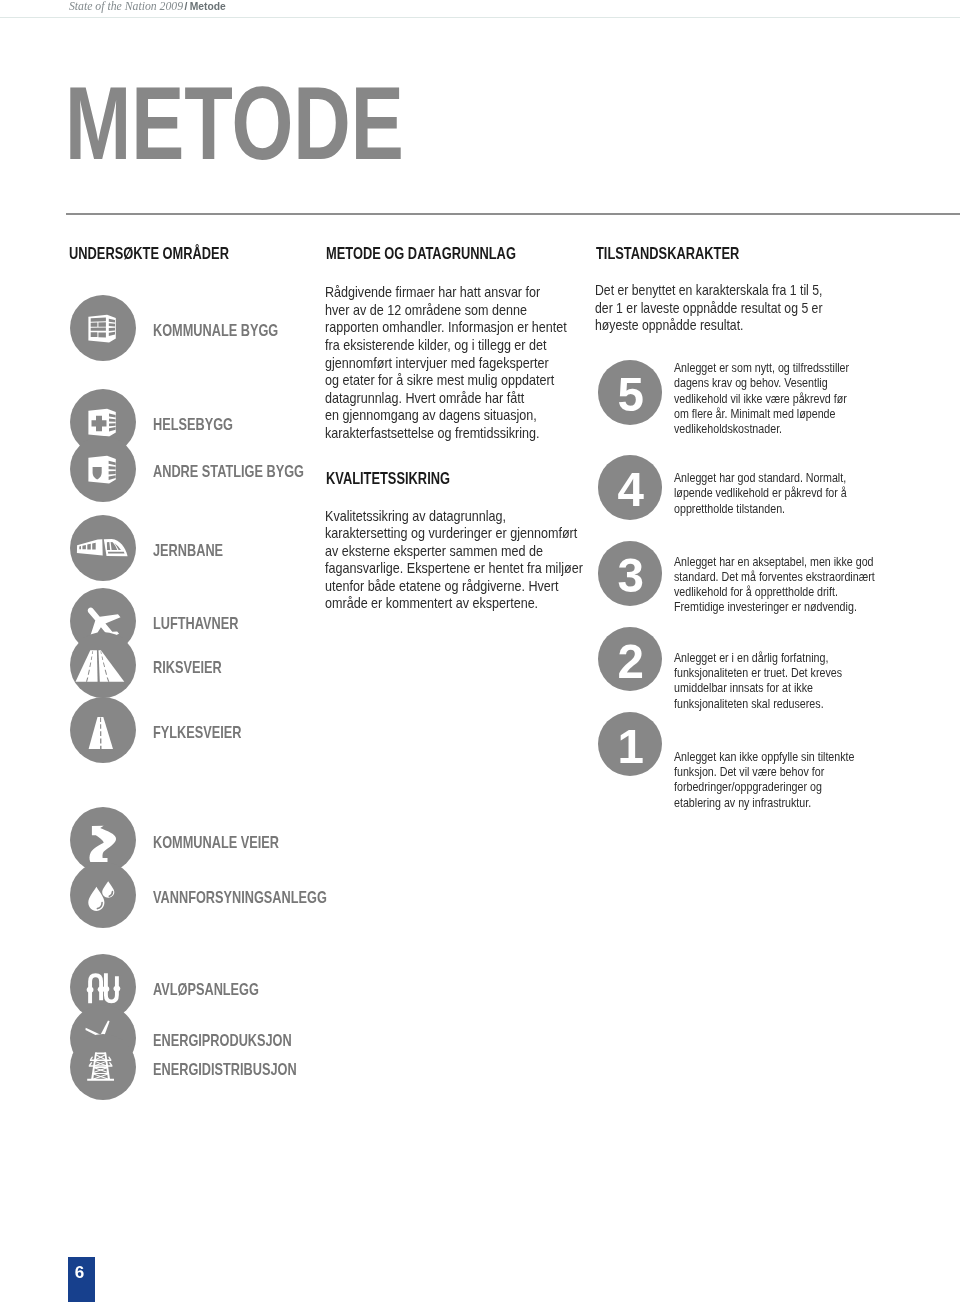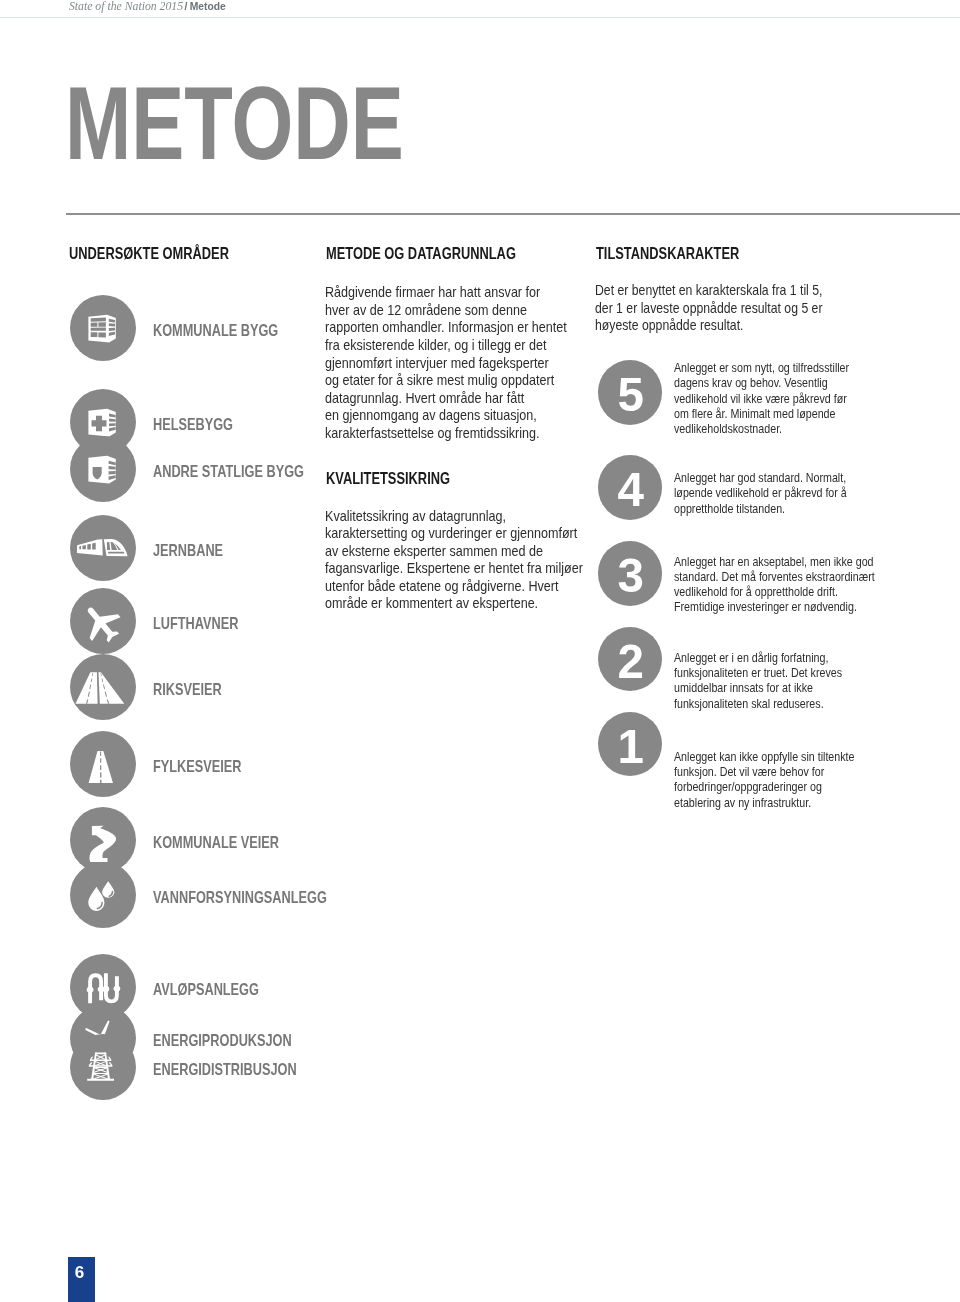--- a/index.html
+++ b/index.html
@@ -56,21 +56,21 @@
   
   #pagenum{position:absolute;left:68.3px;top:1257.4px;width:27.2px;height:45px;
      background:#17408d;color:#ffffff;font-weight:bold;font-size:17px;
      line-height:17px;text-align:left;padding:6.2px 0 0 6.4px;box-sizing:border-box;}
   .ln{display:block;}
 </style>
 </head>
 <body>
 
 <div class="page">
-  <div id="runhead"><span class="ital">State of the Nation 2015</span><span class="sep">/</span><span class="sect">Metode</span></div>
+  <div id="runhead"><span class="ital">State of the Nation 2009</span><span class="sep">/</span><span class="sect">Metode</span></div>
   <div id="toprule"></div>
   <div id="pagetitle">METODE</div>
   <div id="titlerule"></div>
   <div class="colhead" style="left:68.8px;top:244.9px">UNDERSØKTE OMRÅDER</div>
   <div class="colhead" style="left:326.2px;top:244.9px">METODE OG DATAGRUNNLAG</div>
   <div class="colhead" style="left:596.3px;top:244.9px">TILSTANDSKARAKTER</div>
   <div class="body13" style="left:325.4px;top:284.4px">
       <span class="ln">Rådgivende firmaer har hatt ansvar for</span>
       <span class="ln">hver av de 12 områdene som denne</span>
       <span class="ln">rapporten omhandler. Informasjon er hentet</span>
@@ -170,21 +170,21 @@
     <div class="area" style="top:587.80px">
       <span class="circ">
           <svg viewBox="0 0 66 66" xmlns="http://www.w3.org/2000/svg" shape-rendering="geometricPrecision">
             <g fill="#fff" transform="translate(31.3,35.2) rotate(-40) scale(1.95) translate(-11.5,-12)">
               <path d="M21 16v-2l-8-5V3.5c0-0.83-0.67-1.5-1.5-1.5S10 2.67 10 3.5V9l-8 5v2l8-2.5V19l-2 1.5V22l3.5-1 3.5 1v-1.5L13 19v-5.5z"></path>
             </g>
           </svg>
         </span>
       <span class="lab">LUFTHAVNER</span>
     </div>
-    <div class="area" style="top:654px">
+    <div class="area" style="top:632px">
       <span class="circ">
           <svg viewBox="0 0 66 66" xmlns="http://www.w3.org/2000/svg" shape-rendering="geometricPrecision">
             <g fill="#fff">
               <path d="M20.3 18.2 L26.9 18.2 L27.6 49.8 L5.5 49.8 Z"></path>
               <path d="M28.5 18.2 L30.9 18.2 L54.3 49.8 L29.8 49.8 Z"></path>
             </g>
             <g fill="#878787">
               <path d="M22.4 19.2 L23.1 19.2 L22.6 22.0 L21.9 22.0 Z"></path>
               <path d="M21.5 24.4 L22.3 24.4 L21.6 28.0 L20.8 28.0 Z"></path>
               <path d="M20.3 30.6 L21.2 30.6 L20.3 35.0 L19.4 35.0 Z"></path>
@@ -193,21 +193,21 @@
               <path d="M30.5 19.2 L31.1 19.2 L31.7 22.0 L31.0 22.0 Z"></path>
               <path d="M31.6 24.4 L32.4 24.4 L33.2 28.0 L32.4 28.0 Z"></path>
               <path d="M33.0 30.6 L33.9 30.6 L35.0 35.0 L34.1 35.0 Z"></path>
               <path d="M34.7 37.7 L35.7 37.7 L37.0 42.8 L36.0 42.8 Z"></path>
               <path d="M36.7 45.6 L37.8 45.6 L39.3 49.8 L38.2 49.8 Z"></path>
             </g>
           </svg>
         </span>
       <span class="lab">RIKSVEIER</span>
     </div>
-    <div class="area" style="top:731px">
+    <div class="area" style="top:697px">
       <span class="circ">
           <svg viewBox="0 0 66 66" xmlns="http://www.w3.org/2000/svg" shape-rendering="geometricPrecision">
             <path fill="#fff" d="M27.5 19.9 L33.3 19.9 L43.0 51.9 L18.6 51.9 Z"></path>
             <g fill="#878787">
               <path d="M30.1 20.6 L31.1 20.6 L31.1 25.0 L30.1 25.0 Z"></path>
               <path d="M30.1 27.3 L31.2 27.3 L31.2 31.8 L30.1 31.8 Z"></path>
               <path d="M30.1 34.2 L31.3 34.2 L31.3 38.9 L30.1 38.9 Z"></path>
               <path d="M30.1 41.5 L31.4 41.5 L31.4 46.4 L30.1 46.4 Z"></path>
               <path d="M30.1 48.8 L31.5 48.8 L31.5 51.9 L30.1 51.9 Z"></path>
             </g>

